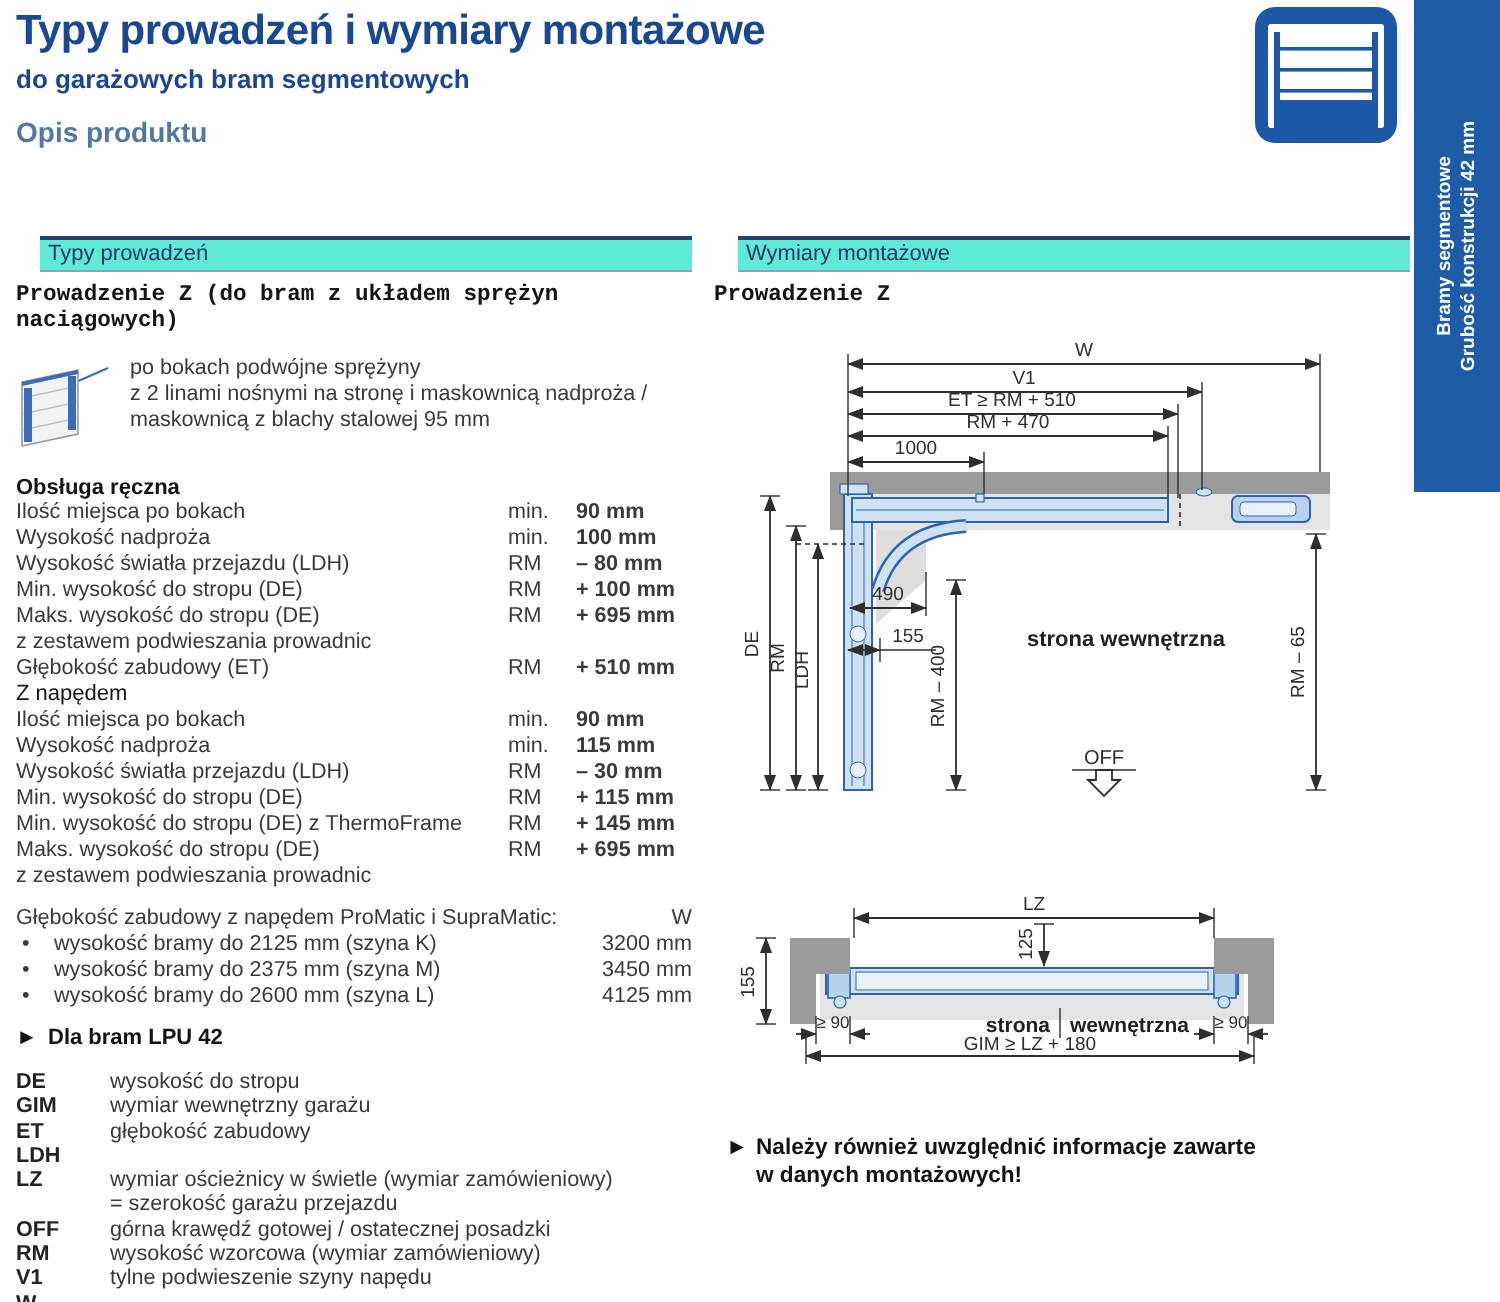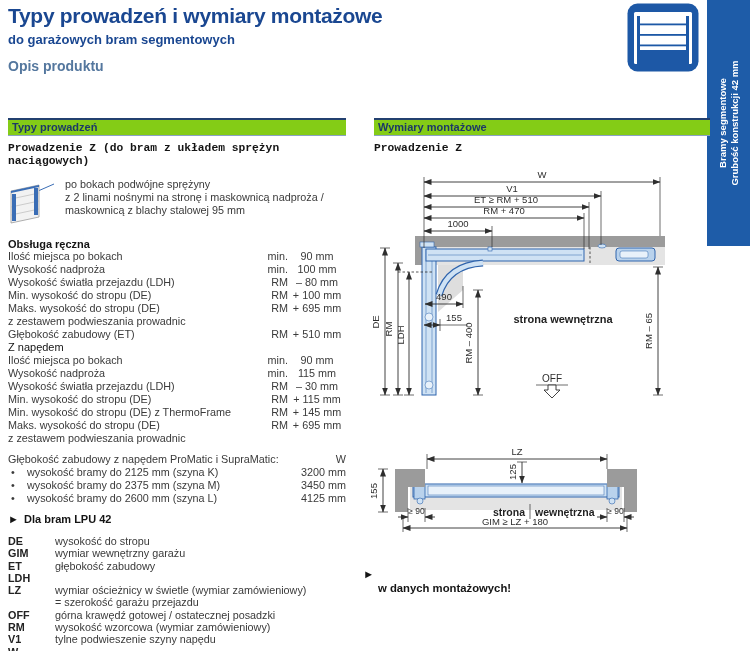--- a/index.html
+++ b/index.html
@@ -9,33 +9,33 @@
   }
   .title{position:absolute;left:8px;top:4px;font-size:21px;font-weight:bold;color:#1a4791;letter-spacing:-0.3px;}
   .subtitle{position:absolute;left:8px;top:32px;font-size:13px;font-weight:bold;color:#1a4791;}
   .opis{position:absolute;left:8px;top:58px;font-size:14px;font-weight:bold;color:#54779e;text-align:right;}
   .door-icon{position:absolute;left:627px;top:3px;}
   .side-tab{position:absolute;left:707px;top:0;width:43px;height:246px;background:#1e5ca8;}
   .side-tab-inner{width:246px;height:43px;transform:rotate(-90deg) translate(-246px,0);transform-origin:0 0;
     display:flex;flex-direction:column;justify-content:center;align-items:center;
     color:#fff;font-weight:bold;font-size:9.5px;line-height:12px;white-space:nowrap;}
   .col-left{position:absolute;left:8px;top:118px;width:338px;font-size:10.8px;}
-  .col-right{position:absolute;left:374px;top:118px;width:353px;font-size:10.8px;}
-  .bar{height:15px;background:#84cc16;border-top:2px solid #23406f;border-bottom:1px solid #8aa2c4;
-    font-weight:bold;color:#1c3866;font-size:11px;padding-left:4px;line-height:15px;}
+  .col-right{position:absolute;left:357px;top:118px;width:353px;font-size:10.8px;}
+  .bar{height:15px;background:#5eead4;border-top:2px solid #23406f;border-bottom:1px solid #8aa2c4;
+    font-weight:normal;color:#1c3866;font-size:11px;padding-left:4px;line-height:15px;margin-left:12px;}
   .bar-r{width:332px;}
   .lead{margin-top:6px;font-weight:bold;color:#141414;font-size:11.3px;line-height:13px;font-family:Liberation Mono, monospace;}
   .feature{display:flex;margin-top:10px;}
   .feature-text{margin-left:9px;line-height:13px;}
   .sect{margin-top:12px;font-weight:bold;color:#141414;font-size:11px;}
   .sect2{margin-top:0;font-weight:normal;color:#141414;font-size:11px;line-height:13px;}
   .trow{display:flex;line-height:13px;}
   .trow .lab{flex:1;}
-  .trow .q{width:34px;text-align:right;}
-  .trow .val{width:58px;text-align:center;}
+  .trow .q{width:34px;}
+  .trow .val{width:58px;text-align:left;font-weight:bold;}
   .depth{margin-top:8px;}
   .drow{display:flex;line-height:13px;}
   .drow .lab{flex:1;}
   .drow .val{width:58px;text-align:right;}
   .drow .b{width:16px;padding-left:3px;}
   .wlab{font-weight:normal;}
   .lpu{margin-top:8px;display:flex;font-weight:bold;color:#141414;font-size:11px;line-height:13px;}
   .lpu .mk{width:16px;}
   .abbr{margin-top:9px;}
   .arow{display:flex;line-height:12.3px;}
@@ -386,16 +386,16 @@
 
   <line class="ext" x1="33" y1="76" x2="33" y2="92"></line>
   <line class="ext" x1="257" y1="76" x2="257" y2="92"></line>
   <line class="dim" x1="33" y1="88" x2="257" y2="88" marker-start="url(#a2)" marker-end="url(#a2)"></line>
   <text class="dt" x="145" y="85" text-anchor="middle">GIM ≥ LZ + 180</text>
 </svg>
 
 <div class="note">
   <span class="mk">►</span>
   <span>
-    <br>
+    <span>Należy również uwzględnić informacje zawarte</span><br>
     <span>w danych montażowych!</span>
   </span>
 </div>
 
 </body></html>

